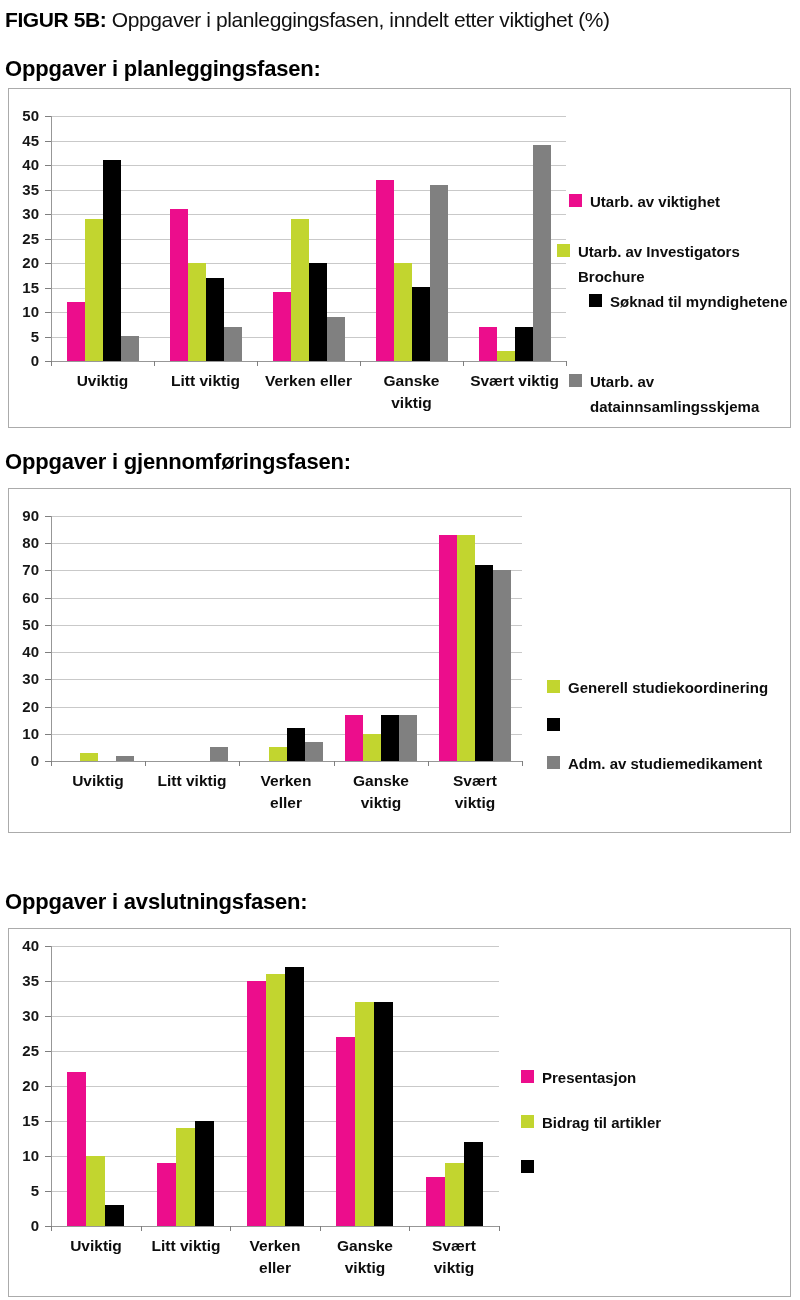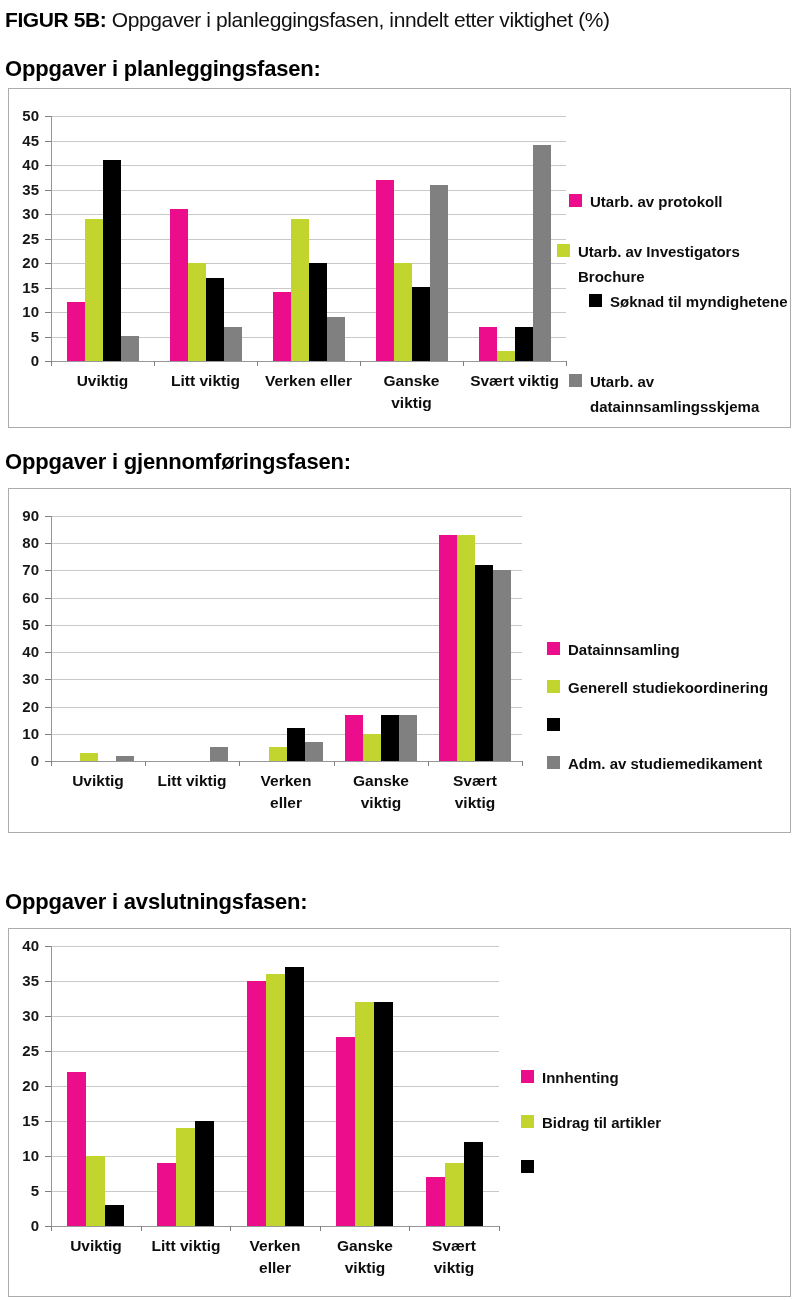--- a/index.html
+++ b/index.html
@@ -98,21 +98,21 @@
 viktig</div>
     <div class="xtick" style="left: 454px; top: 272px;"></div>
     <div class="bar" style="left: 470px; top: 238px; width: 18px; height: 34px; background: rgb(236, 13, 140);"></div>
     <div class="bar" style="left: 488px; top: 262px; width: 18px; height: 10px; background: rgb(194, 213, 47);"></div>
     <div class="bar" style="left: 506px; top: 238px; width: 18px; height: 34px; background: rgb(0, 0, 0);"></div>
     <div class="bar" style="left: 524px; top: 56px; width: 18px; height: 216px; background: rgb(128, 128, 128);"></div>
     <div class="xlab" style="left: 454px; top: 281px; width: 103px;">Svært viktig</div>
     <div class="xtick" style="left: 557px; top: 272px;"></div>
     <div class="legend-item" style="left: 560px; top: 100px; width: 228px;">
       <span class="swatch" style="background: rgb(236, 13, 140);"></span>
-      <span class="legend-text">Utarb. av protokoll</span>
+      <span class="legend-text">Utarb. av viktighet</span>
     </div>
     <div class="legend-item" style="left: 548px; top: 150px; width: 228px;">
       <span class="swatch" style="background: rgb(194, 213, 47);"></span>
       <span class="legend-text">Utarb. av Investigators Brochure</span>
     </div>
     <div class="legend-item" style="left: 548px; top: 200px; width: 228px; padding-left: 32px;">
       <span class="swatch" style="background: rgb(0, 0, 0);"></span>
       <span class="legend-text">Søknad til myndighetene</span>
     </div>
     <div class="legend-item" style="left: 560px; top: 250px; width: 228px; margin-top: 30px;">
@@ -175,24 +175,20 @@
     <div class="xlab" style="left: 325px; top: 281px; width: 94px;">Ganske
 viktig</div>
     <div class="xtick" style="left: 419px; top: 272px;"></div>
     <div class="bar" style="left: 430px; top: 46px; width: 18px; height: 226px; background: rgb(236, 13, 140);"></div>
     <div class="bar" style="left: 448px; top: 46px; width: 18px; height: 226px; background: rgb(194, 213, 47);"></div>
     <div class="bar" style="left: 466px; top: 76px; width: 18px; height: 196px; background: rgb(0, 0, 0);"></div>
     <div class="bar" style="left: 484px; top: 81px; width: 18px; height: 191px; background: rgb(128, 128, 128);"></div>
     <div class="xlab" style="left: 419px; top: 281px; width: 94px;">Svært
 viktig</div>
     <div class="xtick" style="left: 513px; top: 272px;"></div>
-    <div class="legend-item" style="left: 538px; top: 148px; width: 240px;">
-      <span class="swatch" style="background: rgb(236, 13, 140);"></span>
-      <span class="legend-text">Datainnsamling</span>
-    </div>
     <div class="legend-item" style="left: 538px; top: 186px; width: 240px;">
       <span class="swatch" style="background: rgb(194, 213, 47);"></span>
       <span class="legend-text">Generell studiekoordinering</span>
     </div>
     <div class="legend-item" style="left: 538px; top: 224px; width: 240px;">
       <span class="swatch" style="background: rgb(0, 0, 0);"></span>
     </div>
     <div class="legend-item" style="left: 538px; top: 262px; width: 240px;">
       <span class="swatch" style="background: rgb(128, 128, 128);"></span>
       <span class="legend-text">Adm. av studiemedikament</span>
@@ -253,21 +249,21 @@
 viktig</div>
     <div class="xtick" style="left: 400px; top: 297px;"></div>
     <div class="bar" style="left: 417px; top: 248px; width: 19px; height: 49px; background: rgb(236, 13, 140);"></div>
     <div class="bar" style="left: 436px; top: 234px; width: 19px; height: 63px; background: rgb(194, 213, 47);"></div>
     <div class="bar" style="left: 455px; top: 213px; width: 19px; height: 84px; background: rgb(0, 0, 0);"></div>
     <div class="xlab" style="left: 400px; top: 306px; width: 90px;">Svært
 viktig</div>
     <div class="xtick" style="left: 490px; top: 297px;"></div>
     <div class="legend-item" style="left: 512px; top: 136px; width: 270px;">
       <span class="swatch" style="background: rgb(236, 13, 140);"></span>
-      <span class="legend-text">Innhenting</span>
+      <span class="legend-text">Presentasjon</span>
     </div>
     <div class="legend-item" style="left: 512px; top: 181px; width: 270px;">
       <span class="swatch" style="background: rgb(194, 213, 47);"></span>
       <span class="legend-text">Bidrag til artikler</span>
     </div>
     <div class="legend-item" style="left: 512px; top: 226px; width: 270px;">
       <span class="swatch" style="background: rgb(0, 0, 0);"></span>
     </div>
   </div>
 

